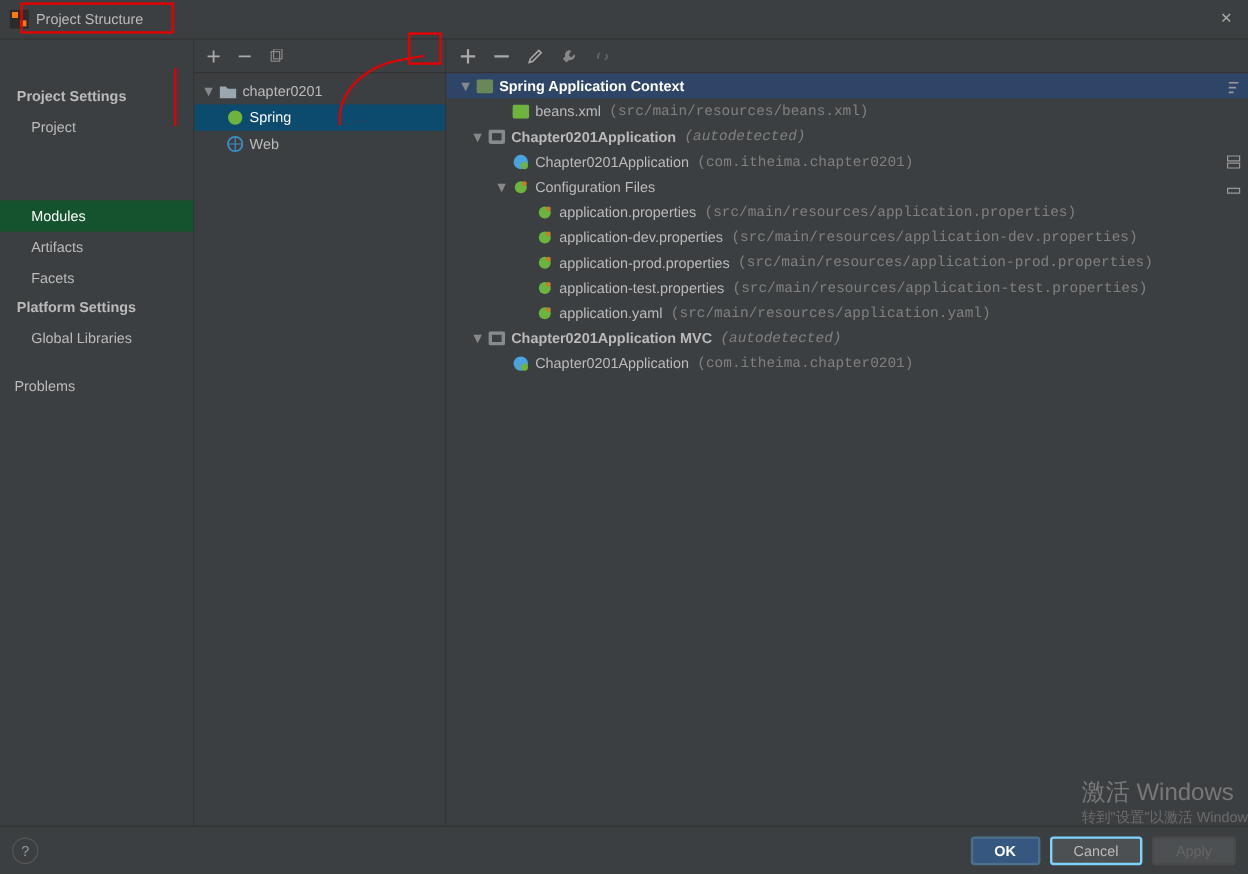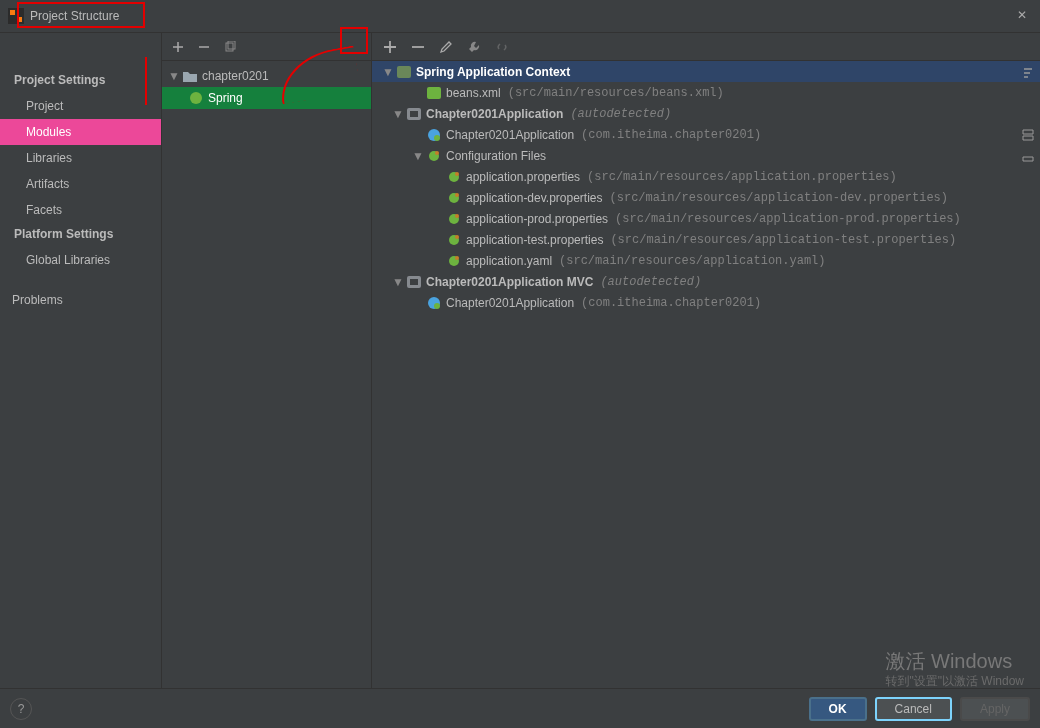--- a/index.html
+++ b/index.html
@@ -13,30 +13,30 @@
 .red-box-add   { position: absolute; left: 340px; top: 27px; width: 28px; height: 27px; border: 2px solid #e40000; pointer-events: none; }
 .red-line      { position: absolute; left: 145px; top: 57px; width: 2px; height: 48px; background: #e40000; pointer-events: none; }
 .red-arc       { position: absolute; left: 278px; top: 52px; width: 80px; height: 46px; border: 2px solid #e40000; border-right: none; border-bottom: none; border-radius: 60px 0 0 0 / 46px 0 0 0; transform: rotate(-10deg); pointer-events: none; }
 
 .body-area { display: flex; height: calc(100% - 30px - 40px); }
 
 
 .sidebar { width: 162px; background: #3c3f41; border-right: 1px solid #323232; padding-top: 36px; }
 .sidebar .section { color: #bbbbbb; font-weight: bold; padding: 4px 14px 6px 14px; }
 .sidebar .item { padding: 4px 14px 4px 26px; color: #bbbbbb; cursor: pointer; line-height: 18px; }
-.sidebar .item.selected { background: #ec4899; color: #ffffff; }
+.sidebar .item.selected { background: #14532d; color: #ffffff; margin-top: 48px; }
 
 
 .midcol { width: 210px; background: #3c3f41; border-right: 1px solid #323232; display: flex; flex-direction: column; }
 .midcol .toolbar { height: 28px; display: flex; align-items: center; gap: 10px; padding: 0 8px; border-bottom: 1px solid #323232; }
 .tool-icon { width: 16px; height: 16px; color: #9e9e9e; cursor: pointer; display:flex; align-items:center; justify-content:center; }
 .tool-icon svg { display:block; }
 .midcol .tree { flex: 1; padding: 4px 0; }
 .mt-row { display: flex; align-items: center; height: 22px; cursor: pointer; padding-left: 6px; gap: 4px; }
-.mt-row.selected { background: #15803d; color: #fff; }
+.mt-row.selected { background: #0c4a6e; color: #fff; }
 .mt-caret { width: 10px; text-align: center; color: #888; }
 .mt-icon { width: 16px; height: 16px; display:flex; align-items:center; justify-content:center; }
 .mt-label { white-space: nowrap; }
 .indent1 { padding-left: 26px; }
 
 
 .detail { flex: 1; display: flex; flex-direction: column; background: #3c3f41; position: relative; }
 .detail .toolbar { height: 28px; display: flex; align-items: center; gap: 12px; padding: 0 10px; border-bottom: 1px solid #323232; }
 .detail .content { flex: 1; position: relative; overflow: hidden; }
 .d-row { display: flex; align-items: center; height: 21px; padding-left: 10px; gap: 4px; white-space: nowrap; }
@@ -54,21 +54,21 @@
 
 
 .footer { position: absolute; bottom: 0; left: 0; right: 0; height: 40px; border-top: 1px solid #323232; display: flex; align-items: center; padding: 0 10px; background: #3c3f41; }
 .help-circle { width: 22px; height: 22px; border-radius: 50%; border: 1px solid #555; color: #999; display:flex; align-items:center; justify-content:center; cursor:pointer; }
 .footer .spacer { flex: 1; }
 .btn { height: 24px; padding: 0 18px; margin-left: 8px; background: #4c5052; border: 2px solid #7dd3fc; color: #bbbbbb; border-radius: 3px; cursor: pointer; display:flex; align-items:center; justify-content:center; }
 .btn.primary { background: #365880; border-color: #4a708b; color: #fff; font-weight: bold; }
 .btn.disabled { color: #656565; border-color: #4a4a4a; cursor: default; }
 
 
-.watermark { position: absolute; right: 16px; bottom: 38px; color: #6b6b6b; text-align: left; pointer-events: none; line-height: 1.3; }
+.watermark { position: absolute; right: 0; bottom: 38px; color: #6b6b6b; text-align: left; pointer-events: none; line-height: 1.3; }
 .watermark .big { font-size: 20px; color: #787878; }
 .watermark .small { font-size: 12px; color: #6b6b6b; }
 
 
 .ic-folder { fill:#9aa7b0; }
 .ic-spring { fill:#6db33f; }
 .ic-pencil { stroke:#aaa; fill:none; }
 </style>
 </head>
 <body>
@@ -89,21 +89,20 @@
 <div class="red-box-add"></div>
 <div class="red-line"></div>
 <div class="red-arc"></div>
 
 <div class="body-area">
 
   <div class="sidebar">
     <div class="section">Project Settings</div>
     <div class="item">Project</div>
     <div class="item selected">Modules</div>
-    <div class="item">Libraries</div>
     <div class="item">Artifacts</div>
     <div class="item">Facets</div>
     <div class="section">Platform Settings</div>
     <div class="item">Global Libraries</div>
     <div style="height:14px"></div>
     <div class="item" style="padding-left:12px">Problems</div>
   </div>
 
   <div class="midcol">
     <div class="toolbar">
@@ -135,20 +134,29 @@
         <span class="mt-label">chapter0201</span>
       </div>
       <div class="mt-row selected indent1">
         <span class="mt-icon">
             <svg width="14" height="14">
               <circle cx="7" cy="7" r="6" class="ic-spring"></circle>
             </svg>
           </span>
         <span class="mt-label">Spring</span>
       </div>
+      <div class="mt-row indent1">
+        <span class="mt-icon">
+            <svg width="14" height="14">
+              <circle cx="7" cy="7" r="6" fill="none" stroke="#3b8fc3" stroke-width="1.5"></circle>
+              <path d="M1 7h12M7 1v12" stroke="#3b8fc3" stroke-width="1"></path>
+            </svg>
+          </span>
+        <span class="mt-label">Web</span>
+      </div>
     </div>
   </div>
 
   <div class="detail">
     <div class="toolbar">
       <span class="tool-icon">
           <svg width="14" height="14">
             <path d="M7 1v12M1 7h12" stroke="#aaa" stroke-width="1.8"></path>
           </svg>
         </span>

